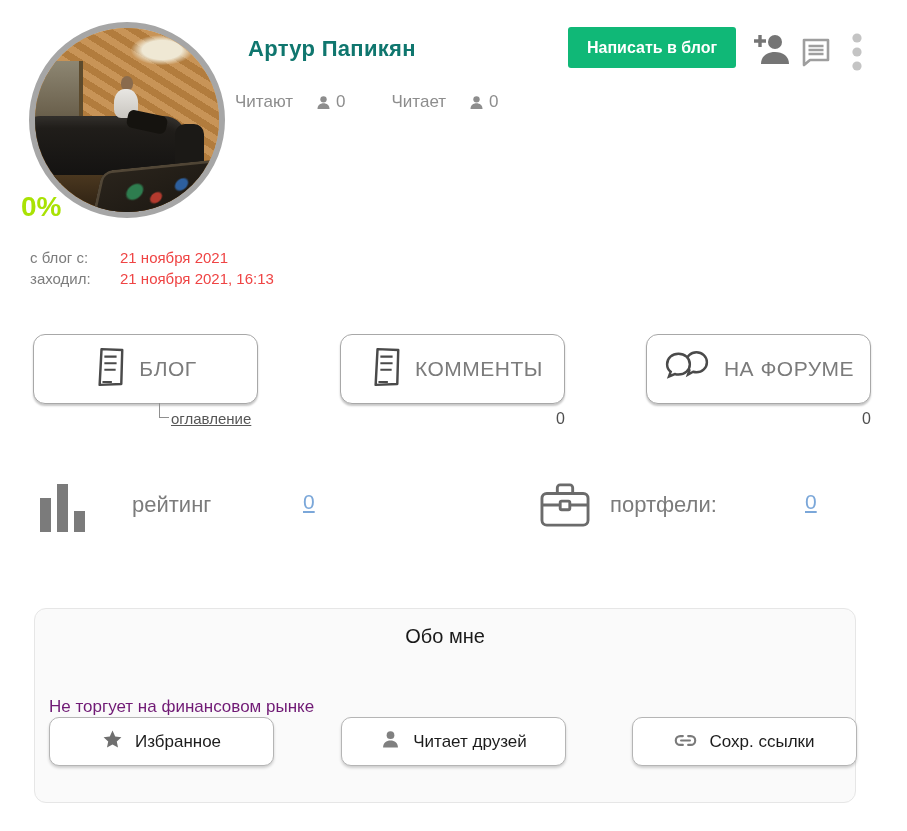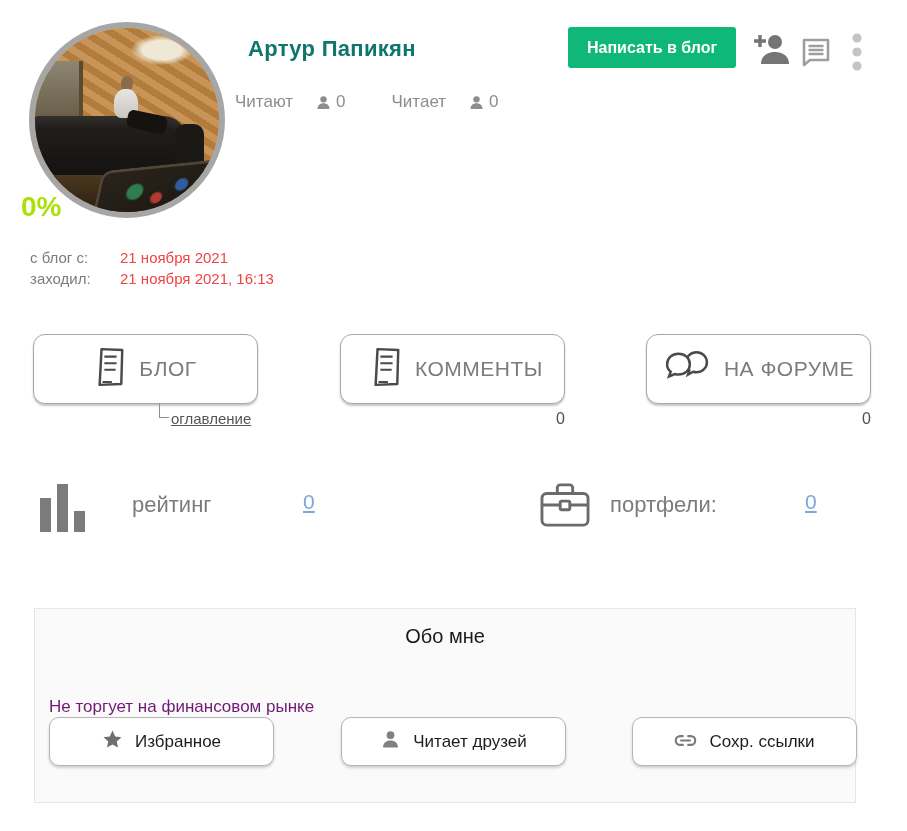--- a/index.html
+++ b/index.html
@@ -89,21 +89,21 @@
   .rating-label { position:absolute; left:104px; top:492px; font-size:22px; color:#7b7b7b;margin-left:28px; }
   .rating-value { position:absolute; left:303px; top:490px; font-size:21px; color:#7ba7d9;
              text-decoration:underline; cursor:pointer; }
   .briefcase-icon { position:absolute; left:538px; top:481px; }
   .portf-label { position:absolute; left:610px; top:492px; font-size:22px; color:#7b7b7b; }
   .portf-value { position:absolute; left:805px; top:490px; font-size:21px; color:#7ba7d9;
              text-decoration:underline; cursor:pointer; }
 
   
   .about-box { position:absolute; left:34px; top:608px; width:822px; height:195px;
-             background:#fafafa; border:1px solid #e6e6e6; border-radius:0;padding-left:36px; }
+             background:#fafafa; border:1px solid #e6e6e6; border-radius:12px;padding-left:36px; }
   .about-title { position:absolute; left:0; top:16px; width:100%; text-align:center;
              font-size:20px; color:#191919; }
   .about-text { position:absolute; left:14px; top:46px; font-size:17px; color:#701a75;margin-top:42px; }
   .about-btn { position:absolute; top:108px; width:225px; height:49px; background:#fff;
              border:1px solid #b5b5b5; border-radius:10px; box-shadow:0 2px 3px rgba(0,0,0,0.18);
              display:flex; align-items:center; justify-content:center; gap:12px;
              font-size:17px; color:#1c1c1c; font-family:inherit; cursor:pointer; }
   .btn-fav { left:14px;text-align:center; } .btn-feed { left:306px; } .btn-links { left:597px; }
 </style>
 </head>

